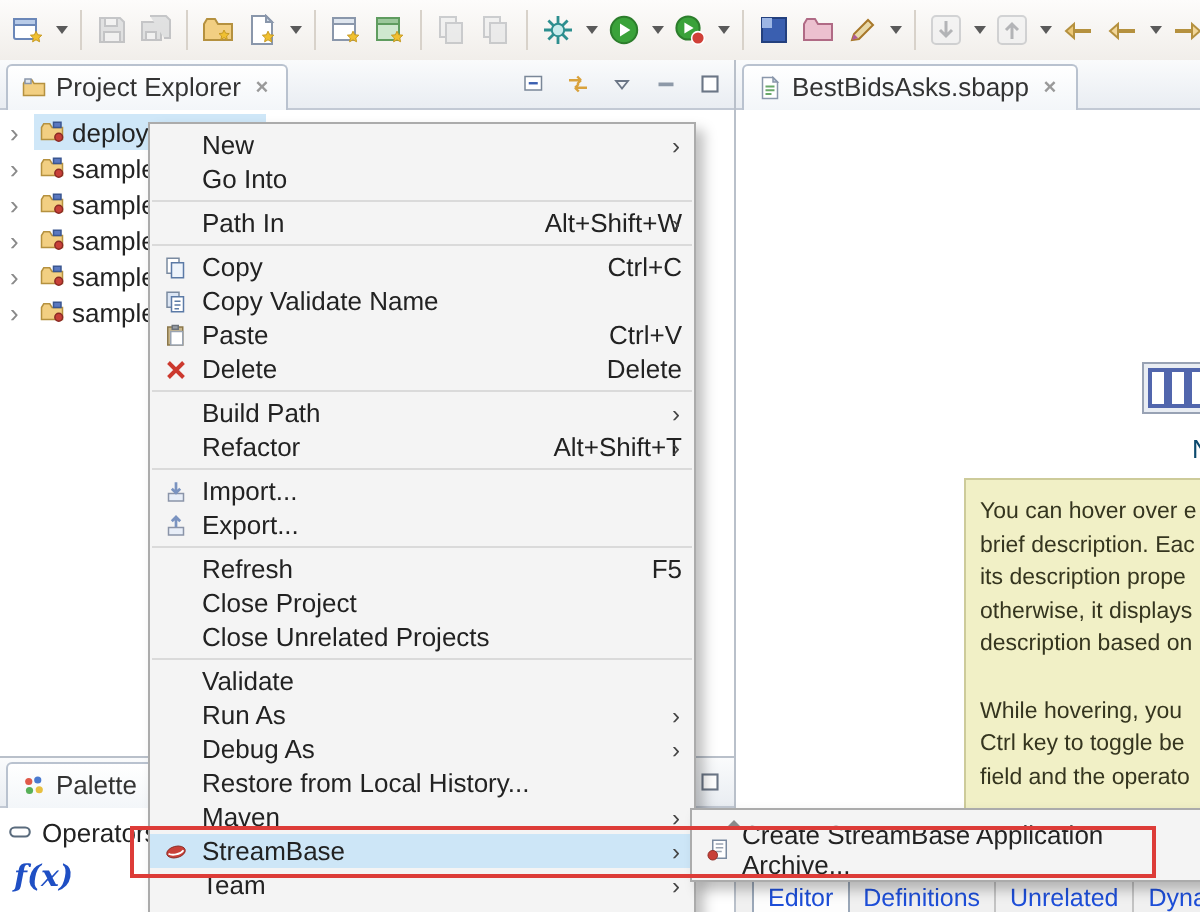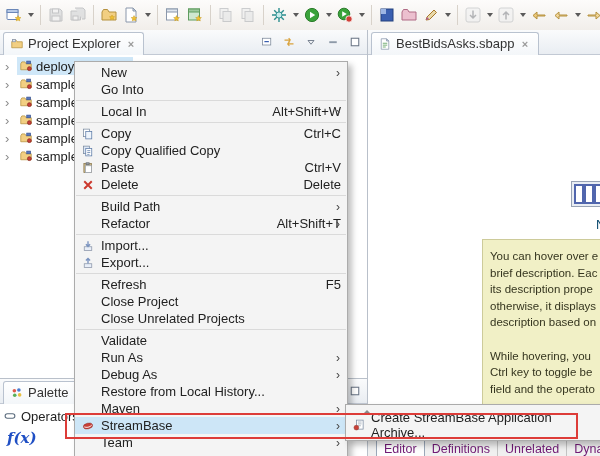--- a/index.html
+++ b/index.html
@@ -48,21 +48,21 @@
   .comp{position:absolute;left:571px;top:181px;width:40px;height:26px;background:#e9edf3;border:1px solid #98a2b4;padding:2px;box-sizing:border-box;}
   .comp .inner{width:100%;height:100%;border:2px solid #5166ad;background:#fff;position:relative;box-sizing:border-box;}
   .comp .bar{position:absolute;top:0;bottom:0;width:4px;background:#5166ad;}
   .nylabel{position:absolute;left:596px;top:217px;font-size:13px;color:#0c4a6e;}
   .note{position:absolute;left:482px;top:239px;width:126px;height:169px;background:#f1f0c6;border:1px solid #cdcb9a;
     box-sizing:border-box;padding:8px 0 0 7px;overflow:hidden;font-size:11.5px;color:#35351f;}
   .note div{white-space:nowrap;line-height:16.5px;}
   .notegap{height:17px;}
   .edtabs{position:absolute;left:368px;top:439px;right:0;height:17px;background:#f0f0f0;border-top:1px solid #b5b5b5;
     display:flex;align-items:stretch;font-size:12.5px;padding-left:8px;}
-  .edtab{padding:0 7px;display:inline-flex;align-items:center;border-right:1px solid #c3c3c3;color:#701a75;white-space:nowrap;}
+  .edtab{padding:0 7px;display:inline-flex;align-items:center;border-right:1px solid #c3c3c3;color:#1d4ed8;white-space:nowrap;}
   .edtab.active{background:#fdfdfd;border:1px solid #9aa7b8;border-bottom:none;}
 
   
   .menu{position:absolute;left:74px;top:61px;width:272px;height:400px;background:#f4f4f4;
     border:1px solid #ababab;box-shadow:4px 4px 6px rgba(0,0,0,.25);padding-top:2px;z-index:20;}
   .mi{height:17px;display:flex;align-items:center;position:relative;padding-right:6px;}
   .mi .ic{width:26px;flex:none;display:flex;align-items:center;justify-content:center;}
   .mi .lb{white-space:nowrap;}
   .mi .sc{margin-left:auto;white-space:nowrap;}
   .mi .ar{position:absolute;right:7px;top:0;height:17px;display:flex;align-items:center;color:#444;font-size:12px;}
@@ -418,21 +418,21 @@
         <span class="lb">New</span>
         <span class="ar"></span>
       </div>
     <div class="mi">
         <span class="ic"></span>
         <span class="lb">Go Into</span>
       </div>
     <div class="msep"></div>
     <div class="mi">
         <span class="ic"></span>
-        <span class="lb">Local In</span>
+        <span class="lb">Path In</span>
         <span class="sc">Alt+Shift+W</span>
         <span class="ar"></span>
       </div>
     <div class="msep"></div>
     <div class="mi">
         <span class="ic">
           <svg class="fi12" viewBox="0 0 16 16">
             <rect x="2" y="1.5" width="8" height="10" fill="#fff" stroke="#7a8aa0"></rect>
             <rect x="5" y="4.5" width="8" height="10" fill="#eef4fb" stroke="#5b7aa6"></rect>
           </svg>
@@ -441,21 +441,21 @@
         <span class="sc">Ctrl+C</span>
       </div>
     <div class="mi">
         <span class="ic">
           <svg class="fi12" viewBox="0 0 16 16">
             <rect x="2" y="1.5" width="8" height="10" fill="#dce6f4" stroke="#7a8aa0"></rect>
             <rect x="5" y="4.5" width="8" height="10" fill="#fff" stroke="#5b7aa6"></rect>
             <path d="M7 7.5h4M7 10h4M7 12.5h3" stroke="#5b7aa6" stroke-width="1"></path>
           </svg>
         </span>
-        <span class="lb">Copy Qualified Copy</span>
+        <span class="lb">Copy Validate Name</span>
       </div>
     <div class="mi">
         <span class="ic">
           <svg class="fi12" viewBox="0 0 16 16">
             <rect x="2.5" y="2" width="10" height="12" fill="#c9b68a" stroke="#8a774a"></rect>
             <rect x="5.5" y="1" width="4" height="2.5" fill="#9aa0a8" stroke="#6b7178"></rect>
             <rect x="4.5" y="5" width="8" height="9" fill="#fff" stroke="#9aa4b2"></rect>
           </svg>
         </span>
         <span class="lb">Paste</span>

